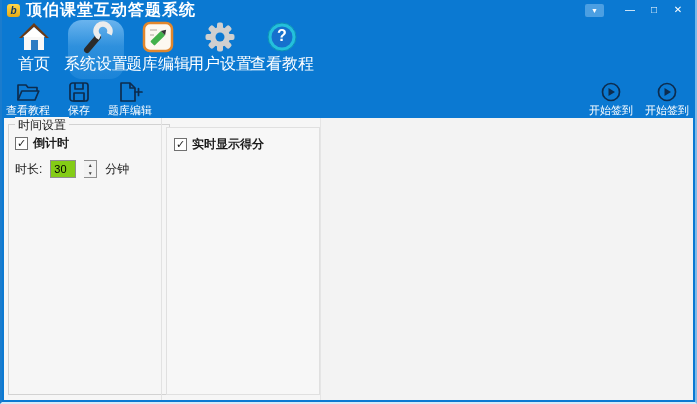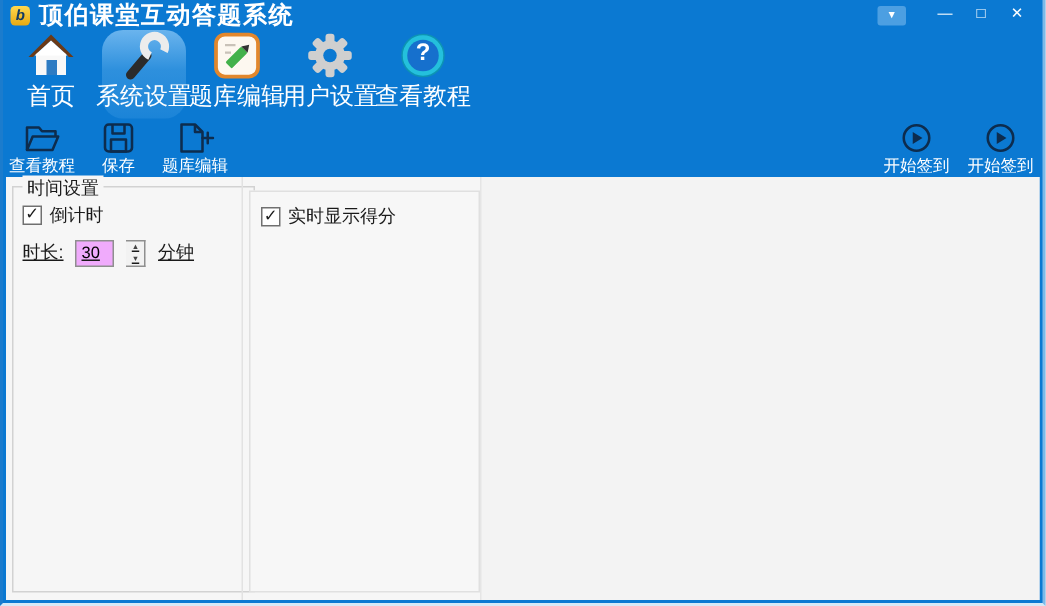--- a/index.html
+++ b/index.html
@@ -46,25 +46,25 @@
 
   .groupbox { position:absolute; left:4px; top:6px; bottom:5px; width:162px;
     border:1px solid #d2d2d2; }
   .groupbox-label { position:absolute; top:-8px; left:6px; background:#f6f6f6; padding:0 3px;
     font-size:12px; color:#1a1a1a; }
   .gb-body { padding:10px 6px 0 6px; }
 
   .check-row { display:flex; align-items:center; gap:5px; margin-bottom:8px; cursor:pointer; }
   .checkbox { width:13px; height:13px; background:#fff; border:1px solid #707070;
     font-size:11px; line-height:11px; text-align:center; color:#1a1a1a; flex:0 0 auto; }
-  .check-label { font-size:12px; color:#1a1a1a; white-space:nowrap; }
-
-  .duration-row { display:flex; gap:8px; font-size:12px; color:#1a1a1a;text-decoration:underline; }
+  .check-label { font-size:12px; color:#1a1a1a; white-space:nowrap;font-weight:bold; }
+
+  .duration-row { display:flex; align-items:center; gap:8px; font-size:12px; color:#1a1a1a; }
   .spin-input { width:26px; height:18px; border:1px solid #8f8f8f; font-size:11px;
-    padding:0 3px; font-family:inherit; background:#f0abfc; }
+    padding:0 3px; font-family:inherit; background:#84cc16; }
   .spin-btns { width:13px; height:18px; border:1px solid #8f8f8f; border-left:none; background:#f2f2f2;
     display:flex; flex-direction:column; }
   .spin-btns span { flex:1; font-size:5px; line-height:8px; text-align:center; color:#444; cursor:pointer; }
 
   .mid-panel { position:absolute; left:162px; width:154px; top:9px; bottom:5px;
     border:1px solid #e0e0e0; background:#f7f7f7; padding:8px 7px; }
 </style>
 </head>
 <body>
 

